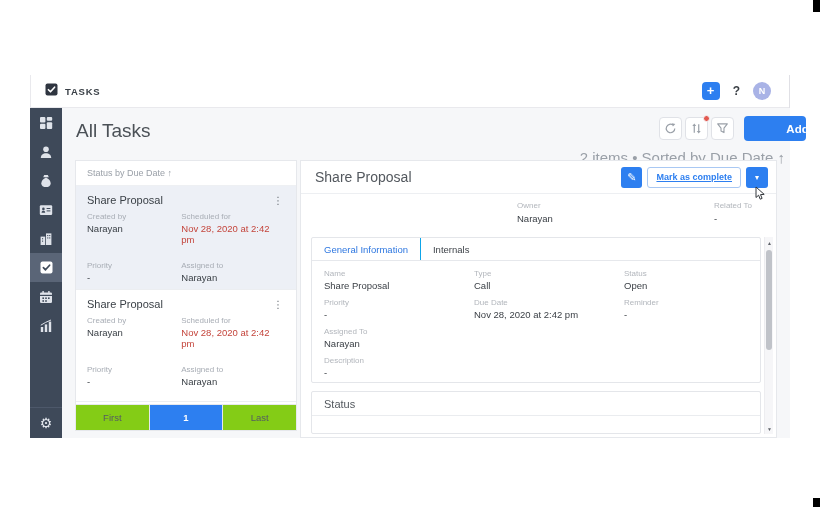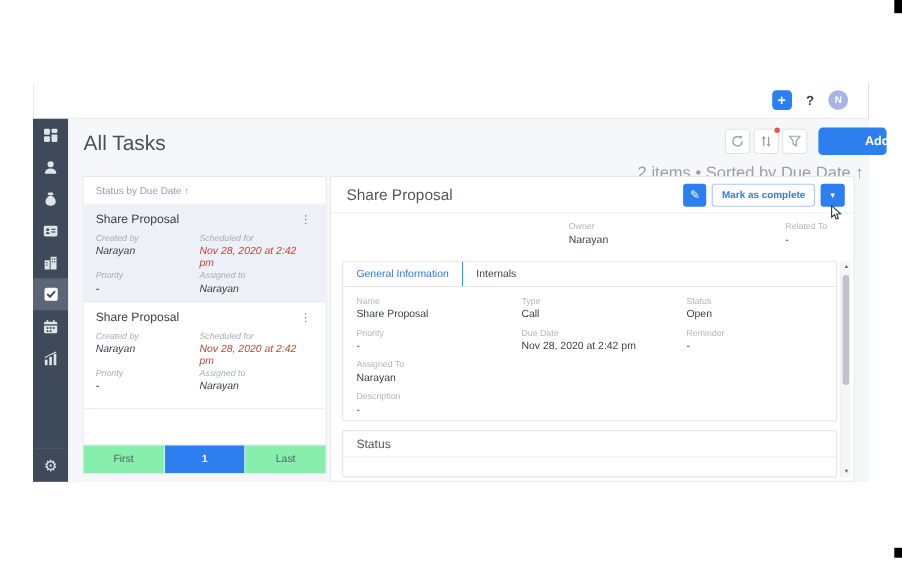--- a/index.html
+++ b/index.html
@@ -45,36 +45,36 @@
   .list-summary { position:absolute; right:5px; top:41px; font-size:15px; color:#9aa0a8; }
 
   
   .task-list { position:absolute; left:13px; top:52px; width:222px; height:271px; background:#fff; border:1px solid #e6e8ec; }
   .tl-head { height:25px; border-bottom:1px solid #eef0f3; display:flex; align-items:center; padding-left:11px; font-size:9px; color:#9aa0a8; }
   .card { padding:8px 11px 6px 11px; border-bottom:1px solid #eceef1; cursor:pointer; }
   .card.selected { background:#edf0f6; }
   .card-top { display:flex; align-items:center; justify-content:space-between; margin-bottom:6px; }
   .card-title { font-size:11px; color:#3b4147; }
   .kebab { font-size:10px; color:#6b7178; cursor:pointer; padding:0 2px; }
-  .card-grid { display:grid; grid-template-columns:1fr 1.1fr; row-gap:1px;font-style:italic; }
+  .card-grid { display:grid; grid-template-columns:1fr 1.1fr; row-gap:16px; }
   .f-label { font-size:8px; color:#a8adb5; margin-bottom:2px; }
   .f-value { font-size:9.5px; color:#3b4147; }
   .f-value.red { color:#c4453c; }
   .pagination { position:absolute; left:0; bottom:0; width:100%; height:26px; border-top:1px solid #e6e8ec; display:flex; }
-  .page-cell { flex:1; display:flex; align-items:center; justify-content:center; font-size:9.5px; color:#555b62; background:#86efac; cursor:pointer; border-right:1px solid #e6e8ec; }
+  .page-cell { flex:1; display:flex; align-items:center; justify-content:center; font-size:9.5px; color:#555b62; background:#84cc16; cursor:pointer; border-right:1px solid #e6e8ec; }
   .page-cell:last-child { border-right:none; }
   .page-cell.active { background:#2d7ff0; color:#fff; font-weight:bold; }
 
   
   .detail { position:absolute; left:238px; top:52px; width:477px; height:278px; background:#fff; border:1px solid #e6e8ec; }
   .d-head { height:33px; border-bottom:1px solid #edeff2; display:flex; align-items:center; padding:0 8px 0 14px; }
   .d-title { font-size:14px; color:#53585e; }
   .d-actions { margin-left:auto; display:flex; align-items:center; gap:5px; }
   .edit-btn { width:21px; height:21px; background:#2d7ff0; border-radius:3px; color:#fff; font-size:11px; display:flex; align-items:center; justify-content:center; cursor:pointer; }
-  .mark-btn { height:21px; padding:0 8px; background:#fff; border:1px solid #a9c8f3; border-radius:3px; color:#2d7ff0; font-size:9px; font-weight:bold; display:flex; align-items:center; cursor:pointer; }
+  .mark-btn { height:21px; padding:0 8px; background:#fff; border:1px solid #a9c8f3; border-radius:3px; color:#2d7ff0; font-size:9px; font-weight:bold; display:flex; align-items:center; cursor:pointer;text-decoration:underline; }
   .caret-btn { width:22px; height:21px; background:#2d7ff0; border-radius:3px; color:#fff; font-size:8px; display:flex; align-items:center; justify-content:center; cursor:pointer; }
   .d-summary { position:absolute; left:0; top:34px; width:100%; height:40px; }
   .ds-col { position:absolute; top:6px; }
   .ds-col.c1 { left:14px;margin-top:45px; } .ds-col.c2 { left:216px; } .ds-col.c3 { right:24px; text-align:left; }
   .ds-label { font-size:8px; color:#b2b6bc; margin-bottom:3px; }
   .ds-value { font-size:9.5px; color:#3c4147; }
 
   .tabbox { position:absolute; left:10px; top:76px; width:450px; height:146px; border:1px solid #e4e6ea; border-radius:2px; background:#fff; }
   .tabbar { height:23px; border-bottom:1px solid #e6e8ec; display:flex; }
   .tab { padding:0 12px; display:flex; align-items:center; font-size:9.5px; cursor:pointer; color:#3f444a; }
@@ -99,20 +99,29 @@
 <body>
 
 <div class="page">
   <div class="artifact top"></div>
   <div class="artifact bottom"></div>
 
   <div class="app">
 
     <div class="appbar">
       <div class="appbar-divider"></div>
+      <div class="nav-tab">
+        <span>
+          <svg width="13" height="13" viewBox="0 0 13 13">
+            <rect x="0.5" y="0.5" width="12" height="12" rx="2" fill="#2f3540"></rect>
+            <path d="M3.4,6.7 L5.5,8.8 L9.6,4.2" fill="none" stroke="#fff" stroke-width="1.6" stroke-linecap="round" stroke-linejoin="round"></path>
+          </svg>
+        </span>
+        <span class="nav-tab-label">TASKS</span>
+      </div>
       <div class="appbar-right">
         <div class="plus-btn">+</div>
         <div class="help-btn">?</div>
         <div class="avatar">N</div>
       </div>
     </div>
 
     <div class="sidebar">
       <div class="side-item">
         <svg width="14" height="14" viewBox="0 0 14 14">

